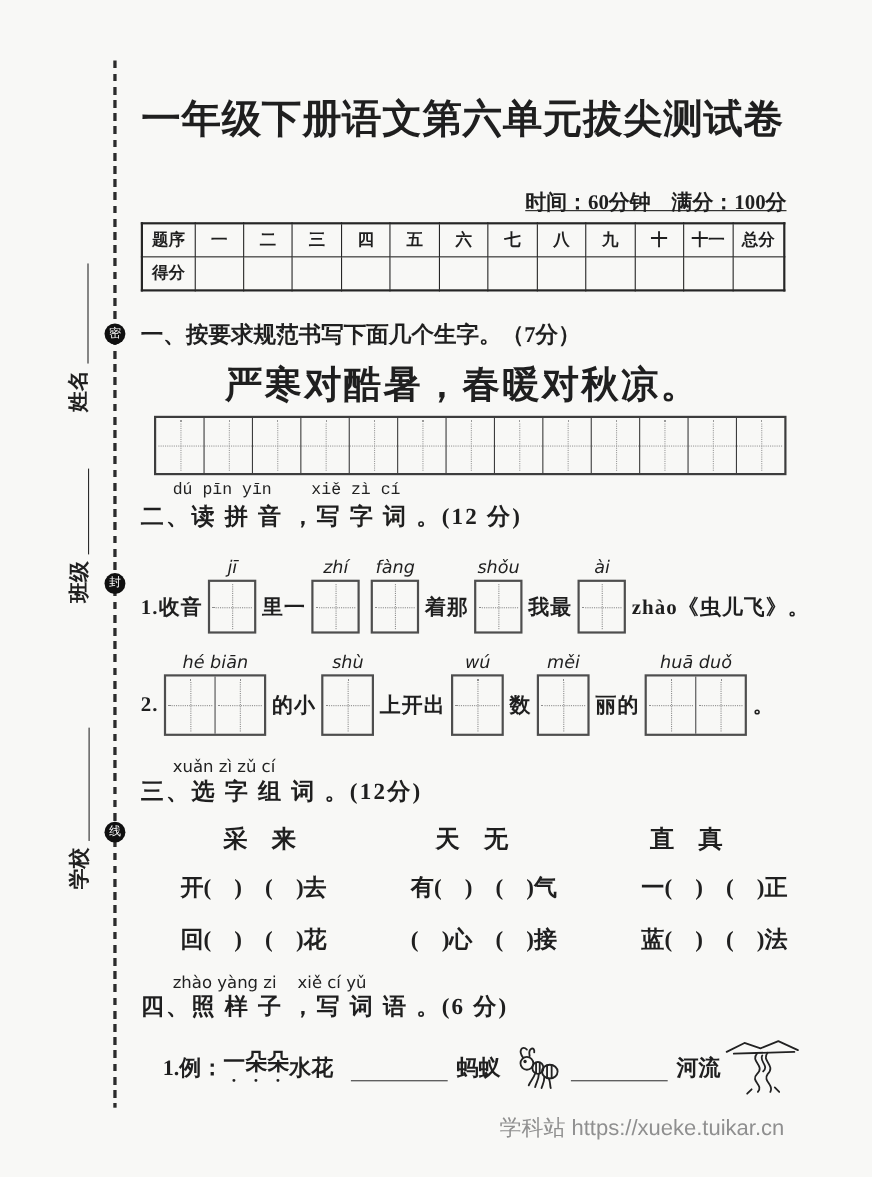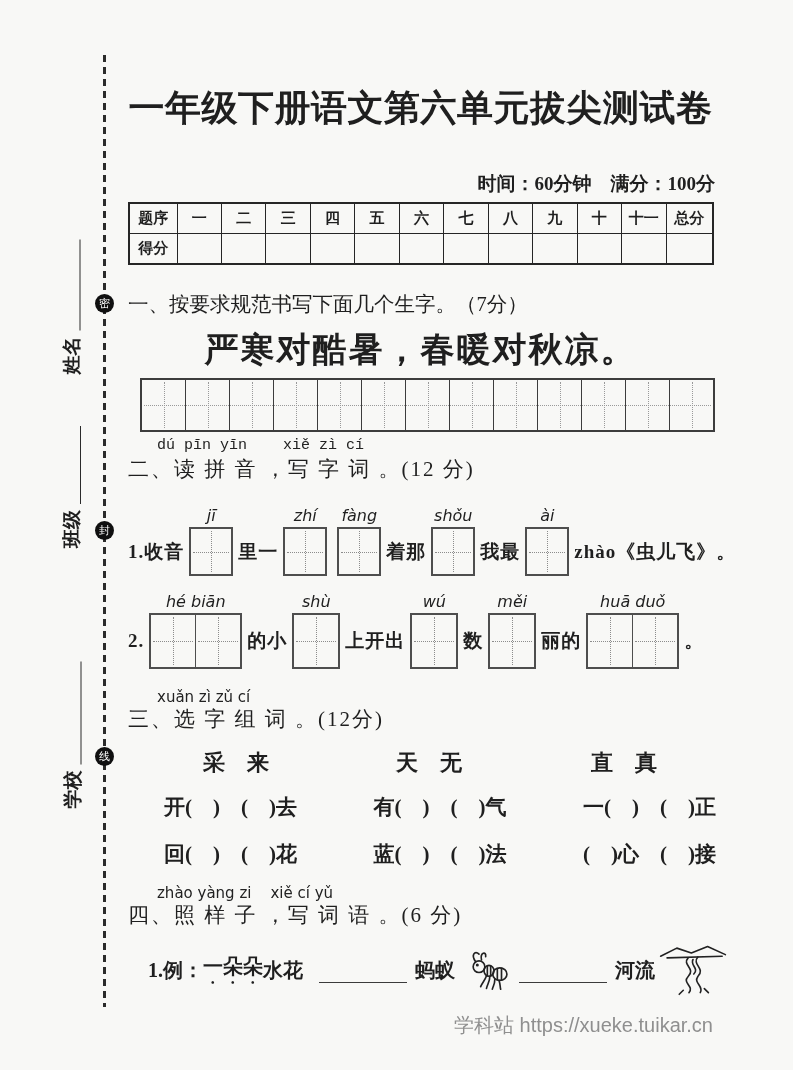--- a/index.html
+++ b/index.html
@@ -19,28 +19,28 @@
     background:#101010;color:#ffffff;font-size:11px;line-height:19px;text-align:center;
     font-family:"Liberation Sans",sans-serif;z-index:3;
   }
   .vlabel{
     position:absolute;height:26px;display:flex;align-items:center;
     transform:rotate(-90deg);font-size:19px;font-weight:600;white-space:nowrap;
   }
   .vlabel .uline{flex:1;height:0;border-bottom:1.6px solid #2b2b2b;align-self:flex-end;margin:0 0 4px 6px;}
   
   .title{left:128px;top:84px;width:585px;text-align:center;font-size:36px;font-weight:800;white-space:nowrap;letter-spacing:0.5px;}
-  .meta{right:78px;top:171px;font-size:19px;font-weight:700;}
+  .meta{right:78px;top:171px;font-size:19px;font-weight:700;text-decoration:underline;}
   
   .score-table{left:128px;top:202px;width:586px;border-collapse:collapse;table-layout:fixed;}
   .score-table{border:2.2px solid #262626;}
   .score-table td{border:1.4px solid #262626;height:29px;text-align:center;font-size:15px;font-weight:600;padding:0;overflow:hidden;}
   .score-table td.lbl,.score-table td:last-child{font-size:15px;font-weight:700;}
   
-  .h-sec{font-size:20.5px;font-weight:400;white-space:nowrap;}
+  .h-sec{font-size:20.5px;font-weight:700;white-space:nowrap;}
   .copy{left:128px;top:327px;width:585px;text-align:center;font-size:34px;font-weight:700;letter-spacing:2px;white-space:nowrap;}
   .wgrid{left:140px;top:378px;display:flex;border:2px solid #3d3d3d;}
   .wc{width:43px;height:50px;border-right:1.2px solid #3d3d3d;position:relative;}
   .wc:last-child{border-right:none;}
   .wc::before{content:"";position:absolute;left:50%;top:2px;bottom:2px;border-left:1.4px dotted #9a9a9a;}
   .wgrid .hmid{position:absolute;left:2px;right:2px;top:50%;border-top:1.4px dotted #9a9a9a;}
   
   .pyline{font-family:"DejaVu Sans",sans-serif;font-size:15px;white-space:pre;color:#222;}
   
   .frow{display:flex;align-items:center;font-size:19px;font-weight:600;white-space:nowrap;letter-spacing:1px;}
@@ -217,22 +217,22 @@
   <span class="choice" style="left:396px;">天　无</span>
   <span class="choice" style="left:591px;">直　真</span>
 
   <div class="abs selrow" style="top:793px;">
     <span>开(　)　(　)去</span>
     <span>有(　)　(　)气</span>
     <span>一(　)　(　)正</span>
   </div>
   <div class="abs selrow" style="top:840px;">
     <span>回(　)　(　)花</span>
+    <span>(　)心　(　)接</span>
     <span>蓝(　)　(　)法</span>
-    <span>(　)心　(　)接</span>
   </div>
 
   <div class="abs pyline" style="left:157px;top:884px;">zhào yàng zi    xiě cí yǔ</div>
   <div class="abs h-sec" style="left:128px;top:901px;font-size:21px;letter-spacing:2px;">四、照 样 子 ，写 词 语 。(6 分)</div>
 
   <div class="abs exrow">
     <span>1.例：</span>
       <span class="emph">一朵朵</span>
       <span>水花</span>
     <span class="blank"></span>

